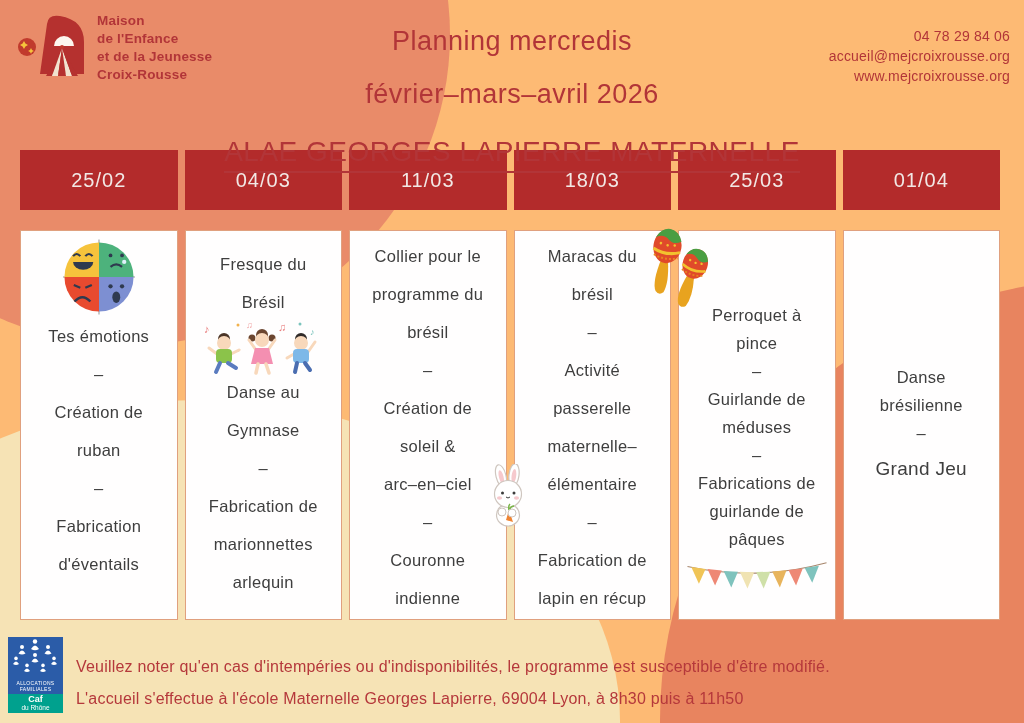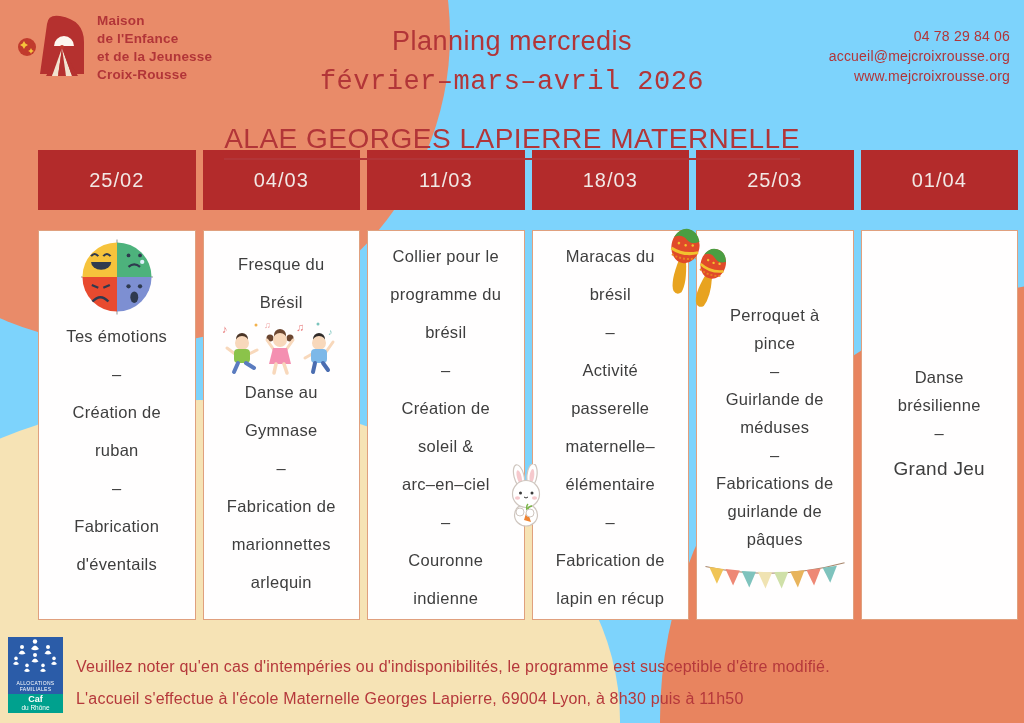--- a/index.html
+++ b/index.html
@@ -1,34 +1,34 @@
 <!DOCTYPE html>
 <html><head>
 <meta charset="utf-8">
 <style>
   html,body{margin:0;padding:0;}
-  .page{position:relative;width:1024px;height:723px;overflow:hidden;background:#7dd3fc;
+  .page{position:relative;width:1024px;height:723px;overflow:hidden;background:#fdba74;
         font-family:"Liberation Sans",sans-serif;}
   
   .blob{position:absolute;border-radius:50%;z-index:0;}
   .blob-tl{left:-190px;top:-275px;width:640px;height:620px;background:#e98b69;}
   .blob-right{left:660px;top:280px;width:880px;height:880px;background:#e8845f;}
   .blob-cream{left:-220px;top:400px;width:840px;height:640px;background:#f6e3b5;}
   
   .org{position:absolute;left:16px;top:8px;display:flex;gap:7px;z-index:2;}
   .org-name{color:#b23538;font-size:13.5px;line-height:18px;font-weight:bold;padding-top:4px;letter-spacing:.2px;}
   .titles{position:absolute;left:0;right:0;top:26px;text-align:center;color:#b23538;z-index:2;}
   .t1,.t2{font-size:27px;letter-spacing:.5px;}
-  .t2{margin-top:10px;font-family:Liberation Mono, monospace;}
+  .t2{margin-top:22px;}
   .t3{display:inline-block;font-size:28px;margin-top:26px;letter-spacing:.5px;
       border-bottom:2px solid #b23538;padding-bottom:3px;}
   .contact{position:absolute;right:14px;top:6px;text-align:right;color:#b23538;
            font-size:14px;line-height:20px;z-index:2;letter-spacing:.2px;margin-top:20px;}
   
-  .board{position:absolute;left:38px;top:150px;width:980px;display:flex;gap:7px;z-index:1;}
+  .board{position:absolute;left:20px;top:150px;width:980px;display:flex;gap:7px;z-index:1;}
   .col{flex:1;display:flex;flex-direction:column;min-width:0;}
   .col-header{height:60px;background:#b32b2b;color:#f2e8e5;display:flex;align-items:center;
               justify-content:center;font-size:20px;letter-spacing:1px;}
   .card{margin-top:20px;height:390px;background:#fffefe;border:1px solid #e0a07e;
         box-sizing:border-box;text-align:center;color:#3e3e3e;font-size:16.5px;
         letter-spacing:.3px;overflow:hidden;}
   .line{line-height:38px;white-space:nowrap;}
   .tight .line{line-height:28px;}
   .card.c1{padding-top:8px;}
   .card.c2{padding-top:14px;}

